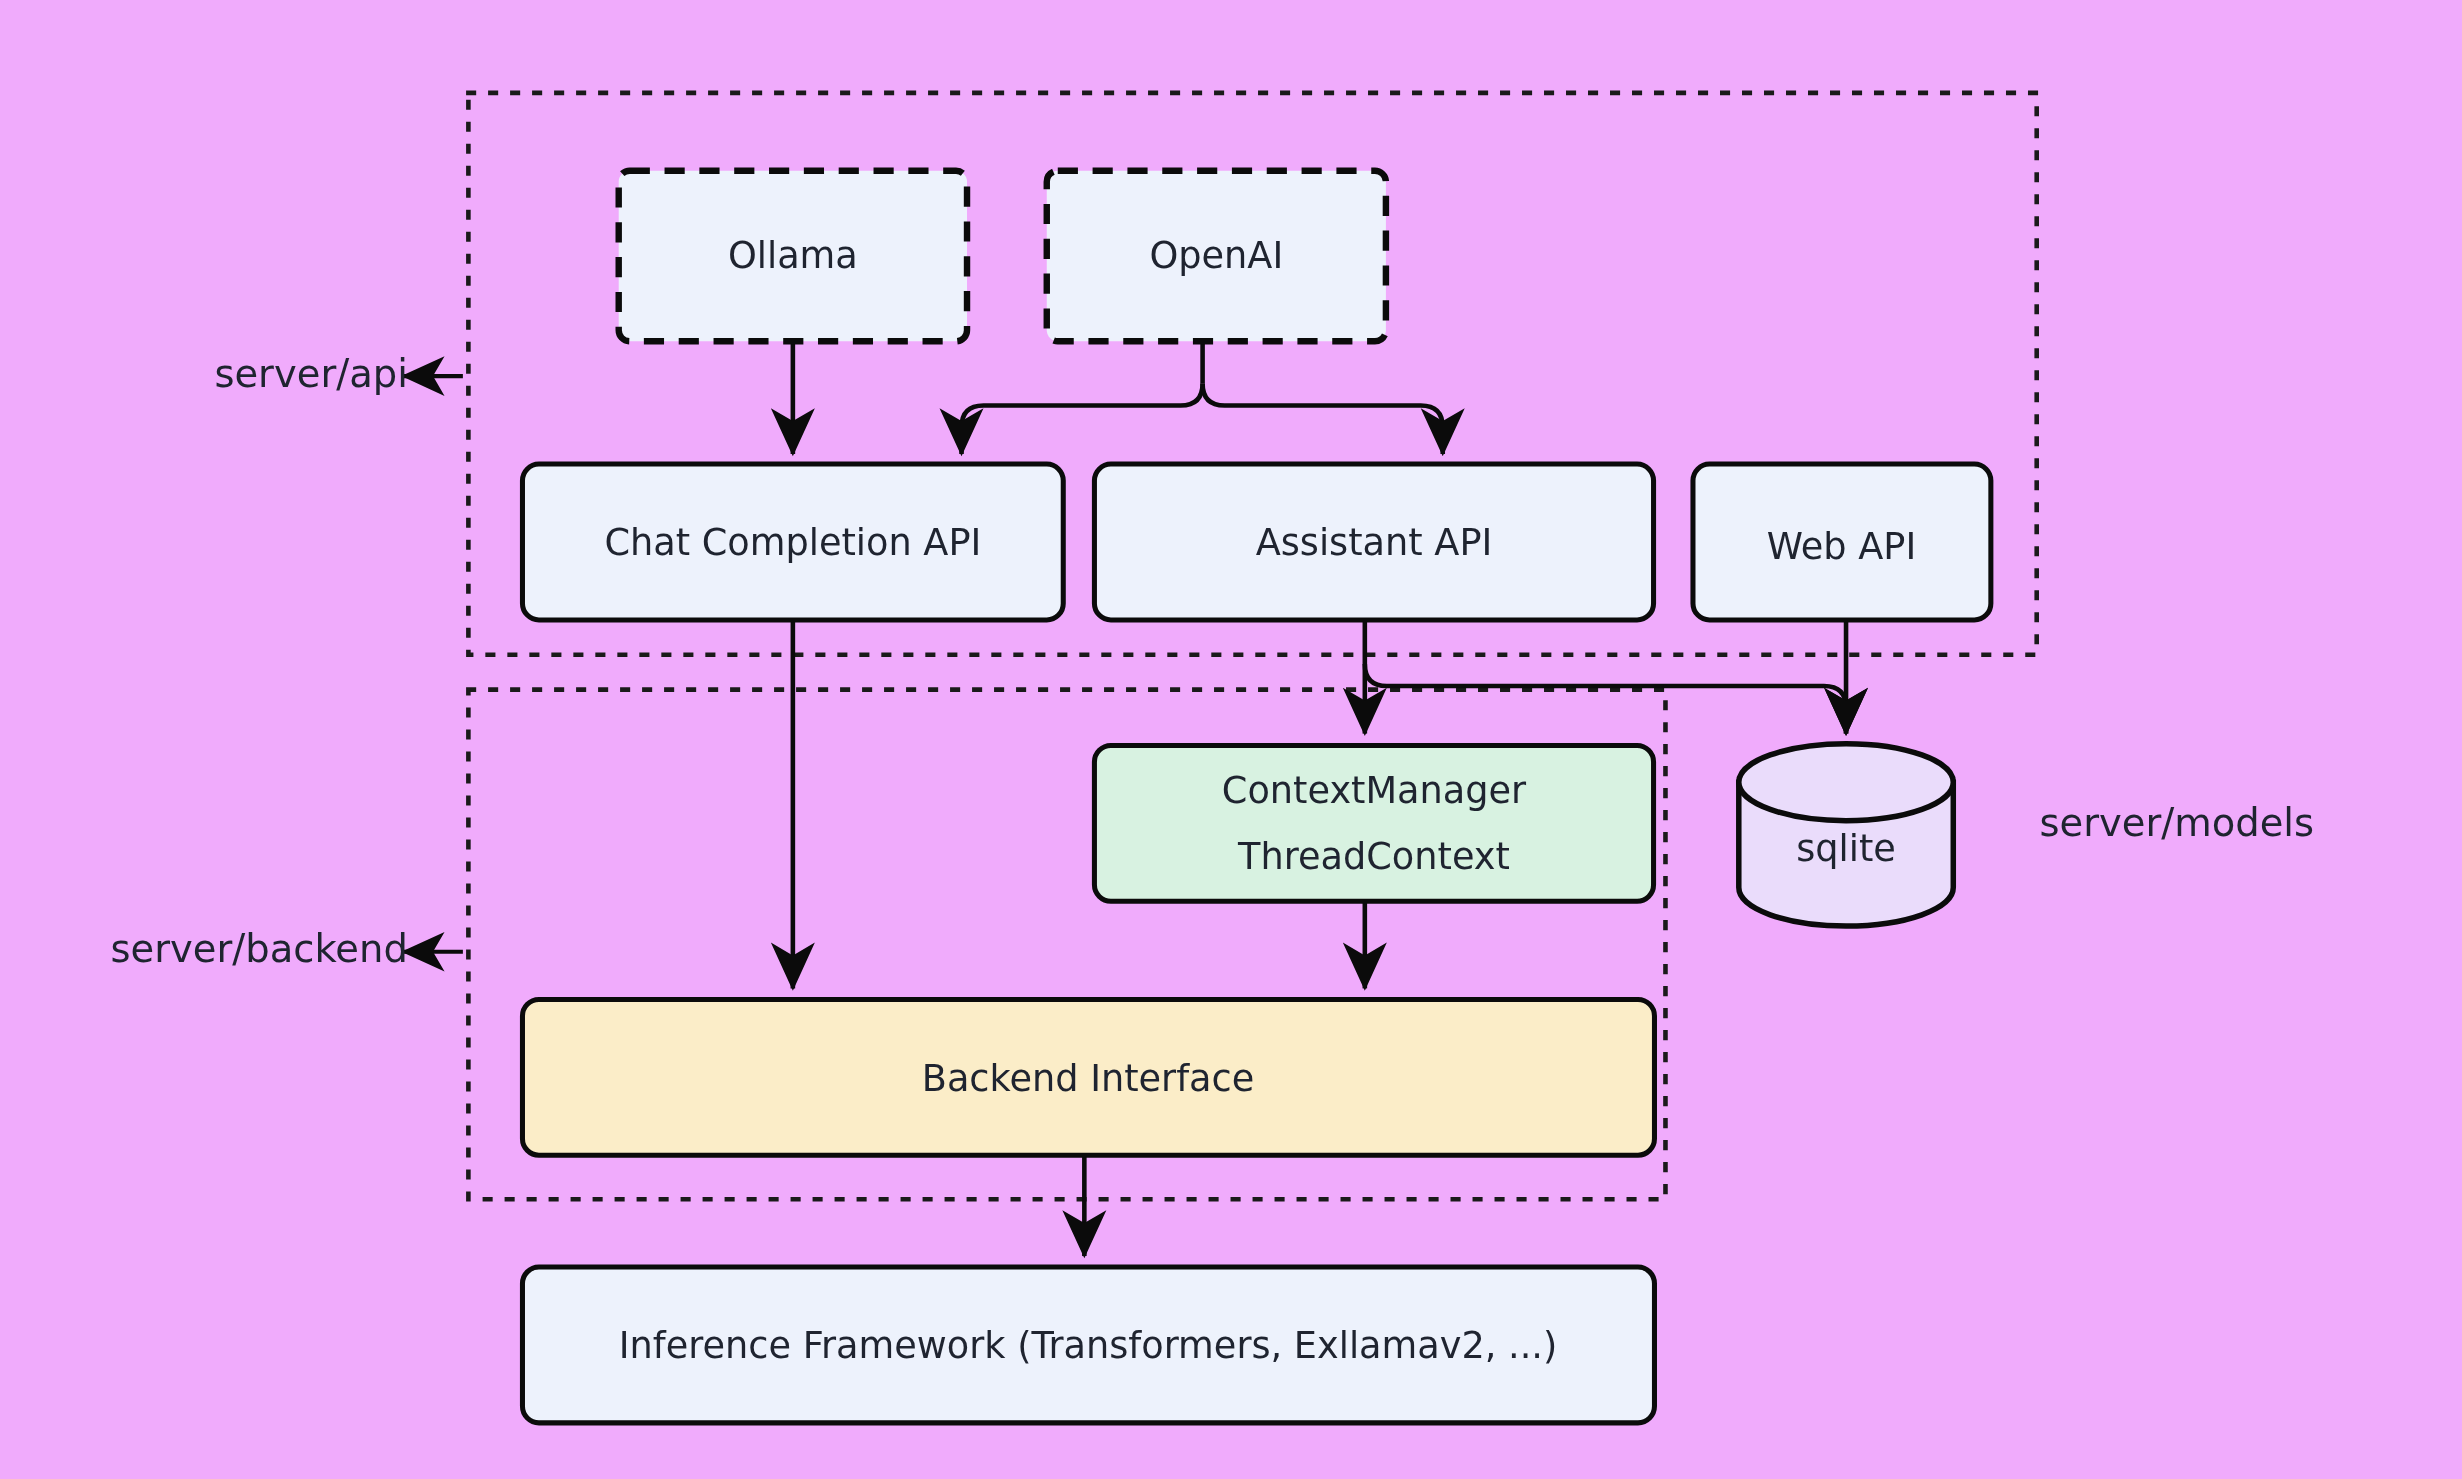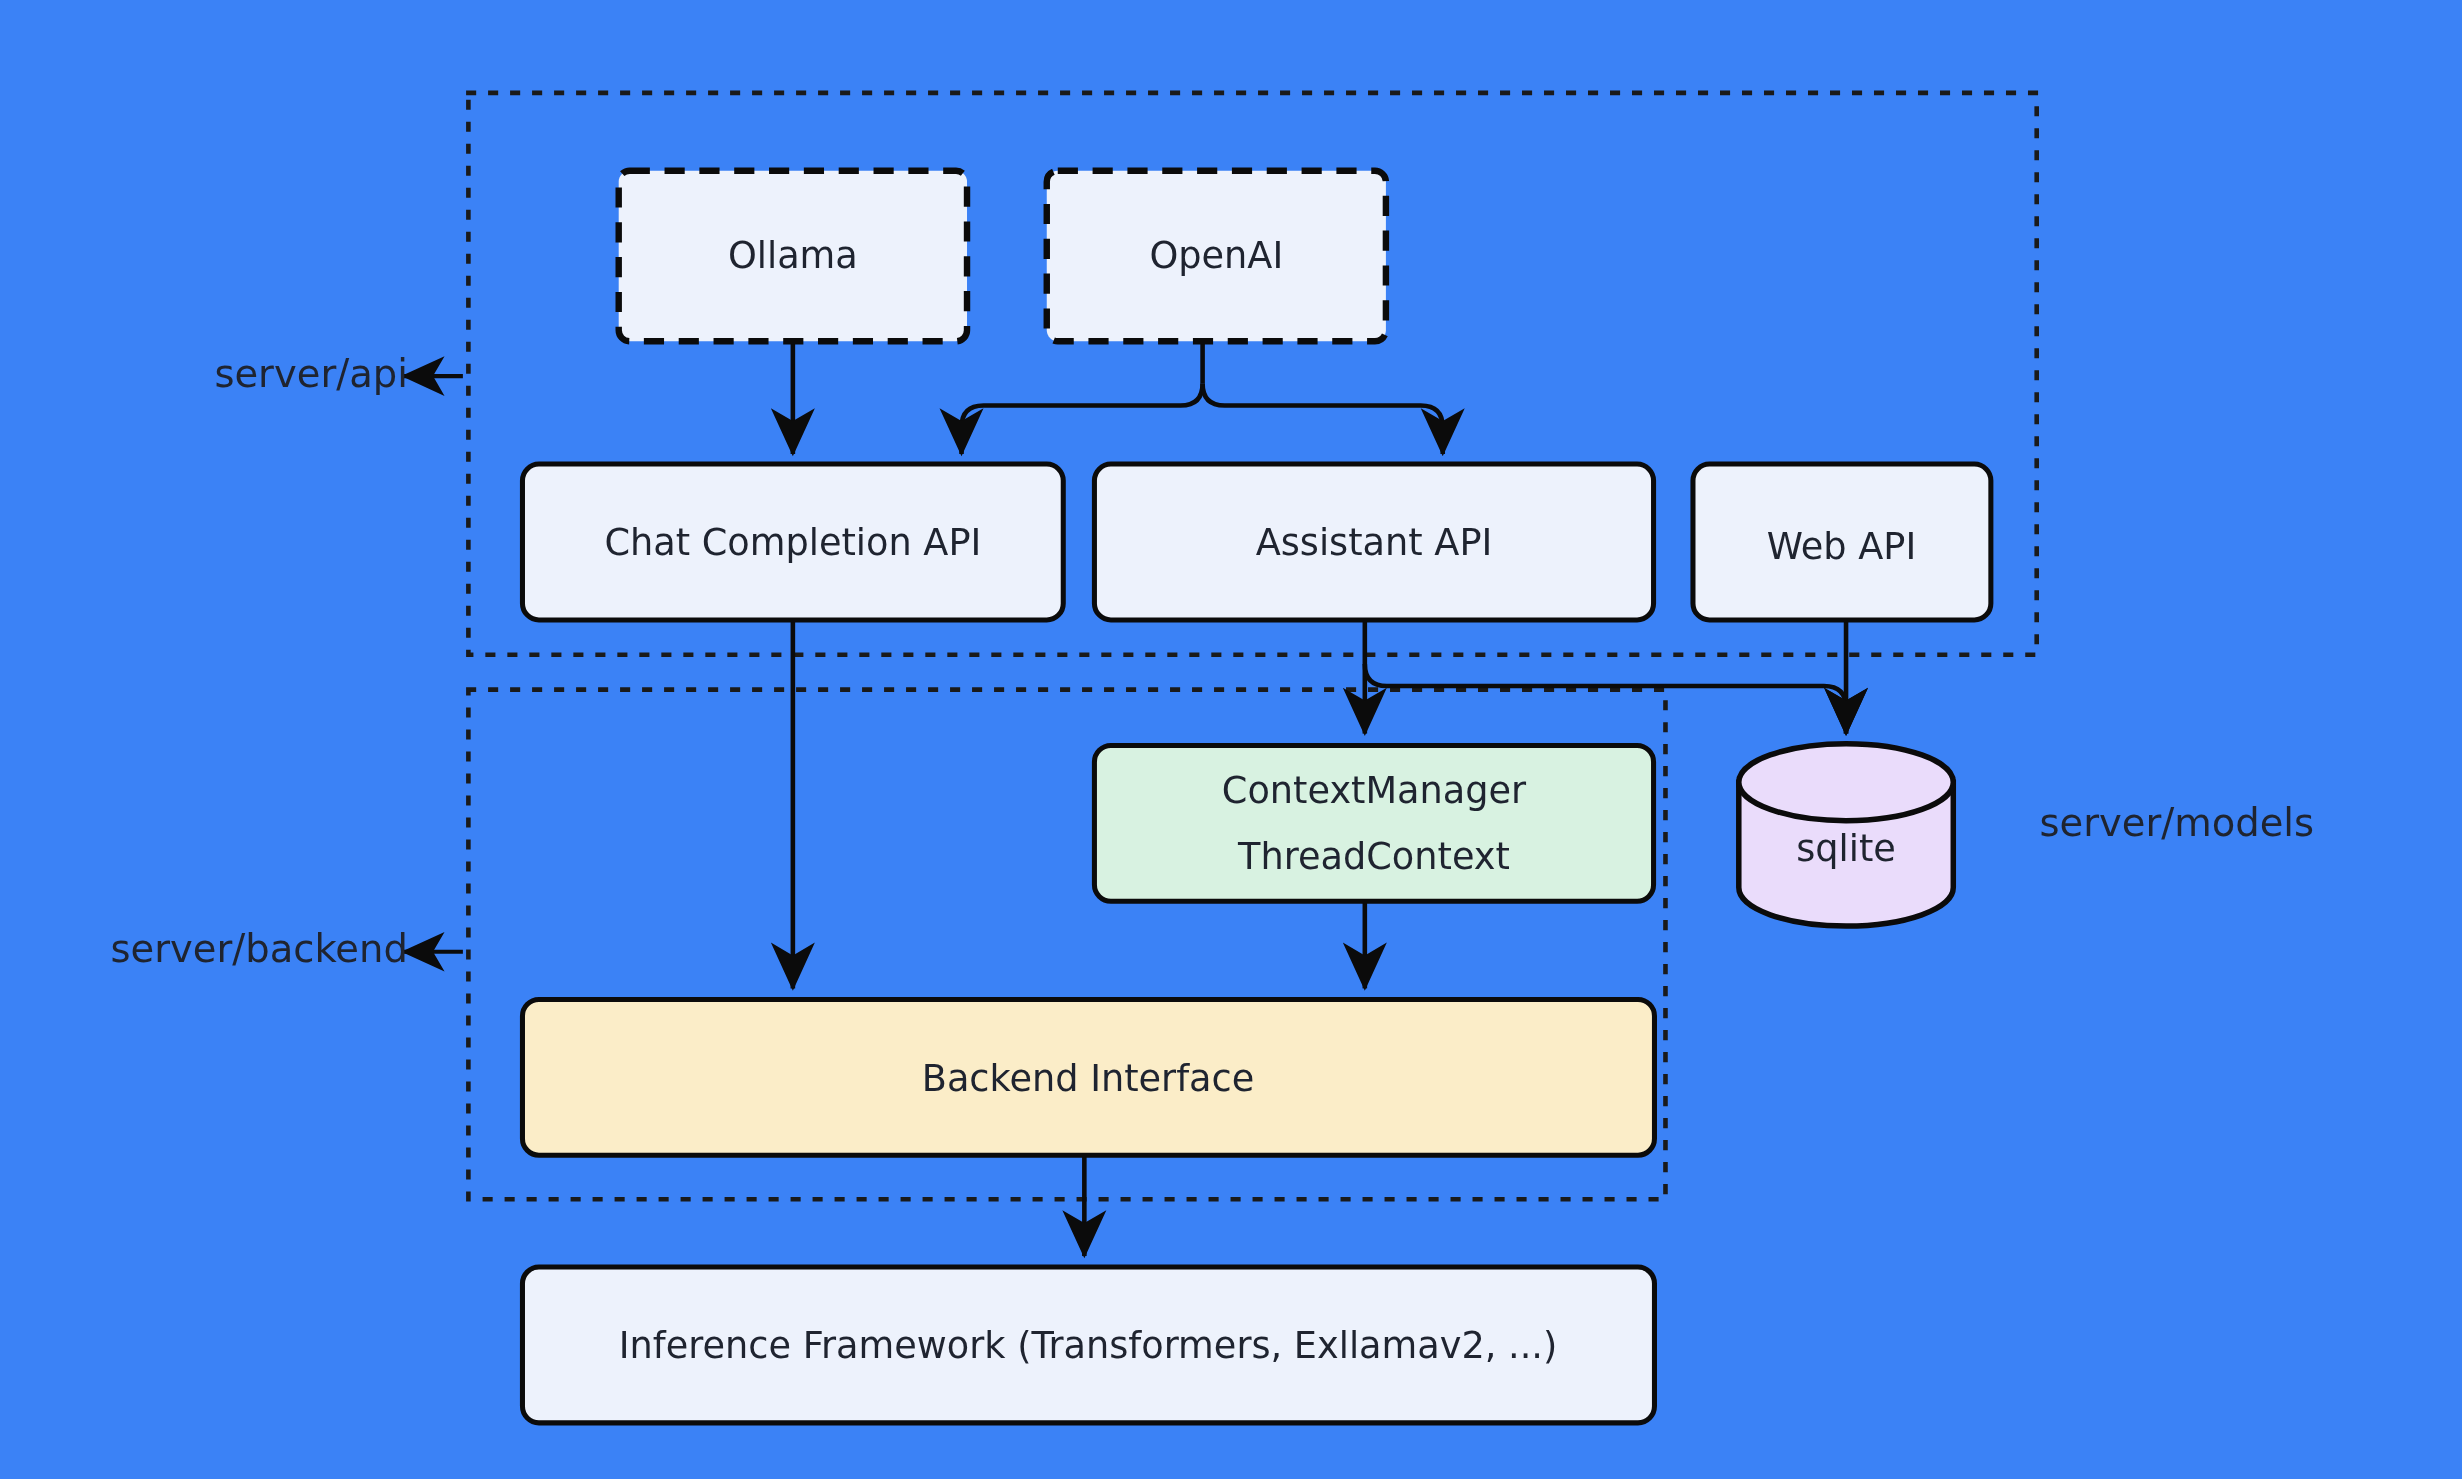--- a/index.html
+++ b/index.html
@@ -10,21 +10,21 @@
   body {
     width: 2462px;
     height: 1480px;
     font-family: "DejaVu Sans", sans-serif;
     overflow: hidden;
   }
   #canvas {
     position: relative;
     width: 2462px;
     height: 1480px;
-    background: #3b82f6;
+    background: #f0abfc;
   }
   svg.diagram {
     position: absolute;
     top: 0;
     left: 0;
     width: 2462px;
     height: 1480px;
   }
   .node-label {
     font-family: "DejaVu Sans", sans-serif;

